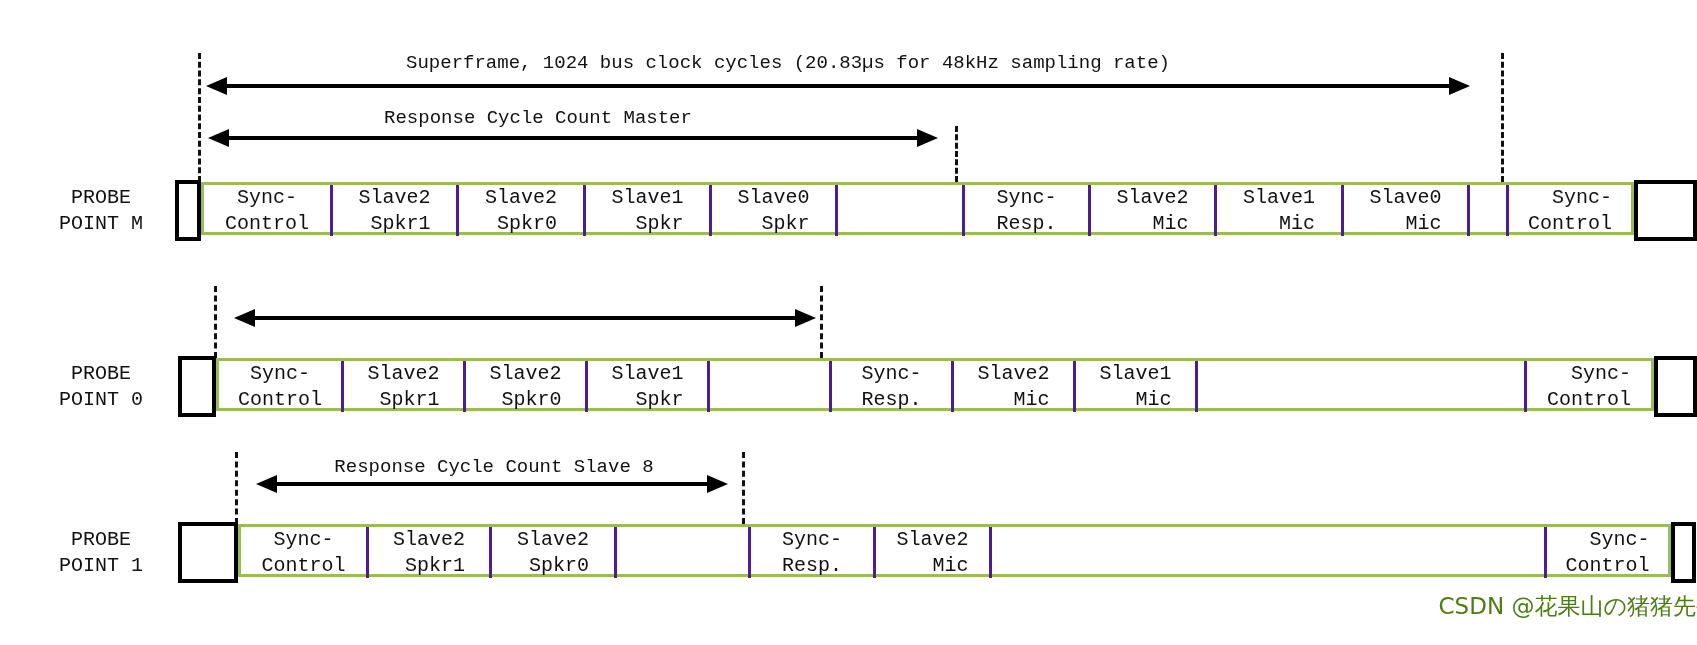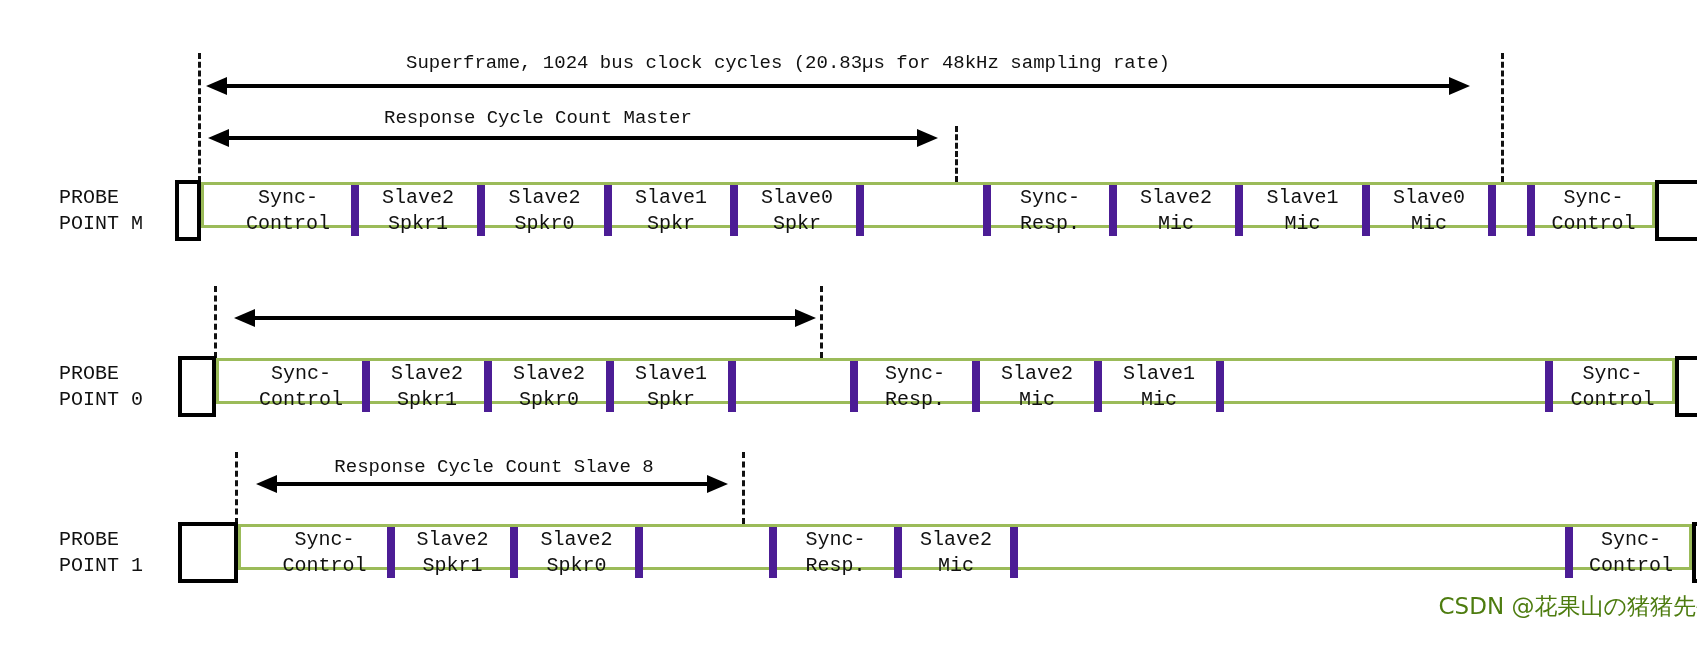--- a/index.html
+++ b/index.html
@@ -20,34 +20,34 @@
   .arrow::after  { right:-20px; border-left:21px solid #000; }
   
   .caption {
     position:absolute; transform:translateX(-50%);
     font-size:19px; white-space:nowrap; color:#111;
   }
   
   .rowlabel {
     position:absolute; width:110px; height:57px;
     display:flex; align-items:center; justify-content:center;
-    text-align:left; font-size:20px; line-height:26px; white-space:pre-line;
+    text-align:center; font-size:20px; line-height:26px; white-space:pre-line;
   }
   
   .row { position:absolute; display:flex; height:57px; }
   .frame {
-    display:flex; box-sizing:border-box; height:46px;
-    border:3px solid #9bbb59; background:#fff;padding-left:21px;
+    display:flex; box-sizing:border-box; height:53px;
+    border:3px solid #9bbb59; background:#fff;
   }
   .cell {
     box-sizing:border-box; height:51px;
     display:flex; align-items:center; justify-content:center;
     text-align:center; font-size:20px; line-height:26px; white-space:pre-line;
   }
-  .cell + .cell { border-left:8px solid #4c1d95; }
+  .cell + .cell { border-left:3px solid #4c1d95;text-align:right; }
   .endbox {
     box-sizing:border-box; height:61px; margin-top:-2px;
     border:4px solid #000; background:#fff; z-index:2; position:relative;
   }
   .watermark {
     position:absolute; right:6px; top:591px;
     font-family:"DejaVu Sans","Liberation Sans",sans-serif;
     font-size:23px; color:#4d7c0f; white-space:nowrap;
   }
 </style>

